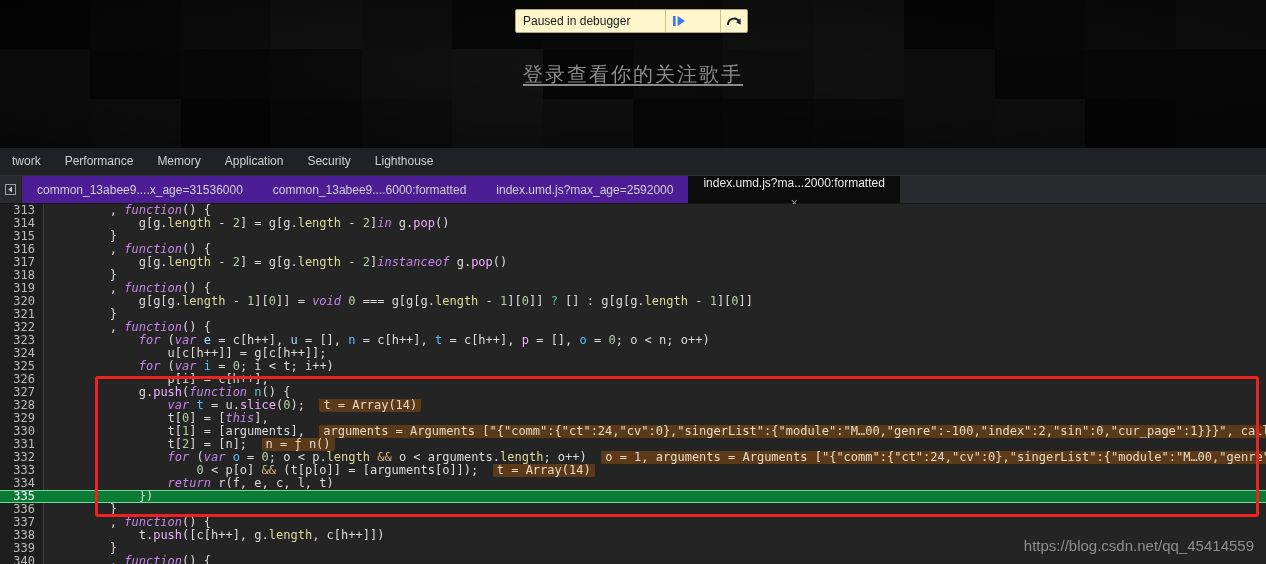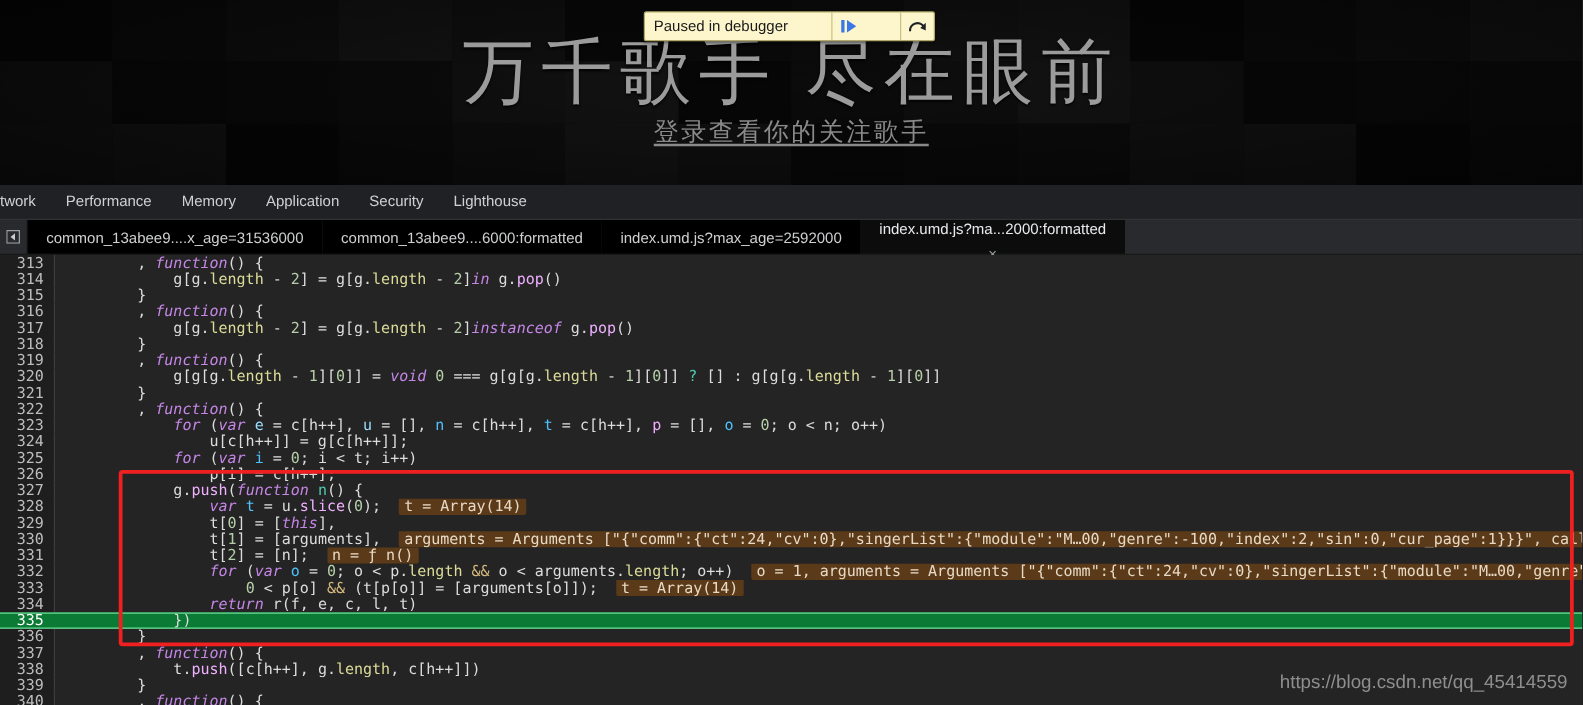--- a/index.html
+++ b/index.html
@@ -31,31 +31,31 @@
      box-shadow:0 1px 2px rgba(0,0,0,.4);
      gap:28px;
   }
   .paused-label{display:flex;align-items:center;padding:0 7px;font-size:12px;color:#1a1a1a;white-space:nowrap;}
   .paused-btn{width:26px;display:flex;align-items:center;justify-content:center;border-left:1px solid #c9c287;cursor:pointer;}
 
   
   .devtools{position:absolute;left:0;top:148px;width:1266px;height:416px;background:#202124;}
   .dt-toolbar{
      height:27px;display:flex;align-items:flex-start;background:#202124;
-     border-bottom:1px solid #313235;padding-left:0;overflow:hidden;}
+     border-bottom:1px solid #313235;padding-left:12px;overflow:hidden;}
   .dt-tab{
      font-size:12px;color:#cfd0d1;padding:0 12px;line-height:27px;white-space:nowrap;cursor:pointer;}
   .dt-tab:first-child{padding-left:0;}
 
   .file-tabs{height:27px;display:flex;align-items:stretch;background:#282a2d;border-bottom:1px solid #17181a;}
   .ft-scroll{width:21px;display:flex;align-items:center;justify-content:center;border-right:1px solid #202124;cursor:pointer;}
   .ft-scroll svg{display:block;}
   .file-tab{
      display:flex;align-items:center;gap:7px;padding:0 15px;font-size:12px;color:#cfd0d1;
-     white-space:nowrap;cursor:pointer;background:#000000;}
+     white-space:nowrap;cursor:pointer;background:#4c1d95;}
   .file-tab.active{background:#0c0c0c;color:#e8eaed;flex-direction:column;}
   .ft-close{font-size:12px;color:#9aa0a6;line-height:1;cursor:pointer;}
 
   
   .code-wrap{position:relative;height:362px;background:#242424;overflow:hidden;}
   .code-rows{position:relative;font-family:"DejaVu Sans Mono","Liberation Mono",monospace;font-size:12px;}
   .row{position:relative;height:13px;line-height:13px;white-space:pre;display:flex;}
   .row .gut{
      position:relative;z-index:2;width:44px;min-width:44px;text-align:right;padding-right:8px;
      box-sizing:border-box;color:#bdbdbd;background:#1e1e1e;border-right:1px solid #3c3c3c;}
@@ -133,21 +133,20 @@
         <i style="background: rgb(18, 18, 18);"></i>
         <i style="background: rgb(22, 22, 22);"></i>
         <i style="background: rgb(26, 26, 26);"></i>
         <i style="background: rgb(38, 38, 38);"></i>
         <i style="background: rgb(42, 42, 42);"></i>
         <i style="background: rgb(14, 14, 14);"></i>
         <i style="background: rgb(24, 24, 24);"></i>
       </div>
     <div class="hero-shade"></div>
     <div class="hero-text">
-      <div class="hero-title">万千歌手 尽在眼前</div>
       <div class="hero-sub">登录查看你的关注歌手</div>
     </div>
   </div>
 
   <div class="paused">
     <div class="paused-label">Paused in debugger</div>
     <div class="paused-btn">
       <svg width="14" height="12" viewBox="0 0 14 12" aria-hidden="true">
         <rect x="1" y="1" width="2.6" height="10" fill="#3b78e7"></rect>
         <polygon points="5.6,1 13,6 5.6,11" fill="#3b78e7"></polygon>

